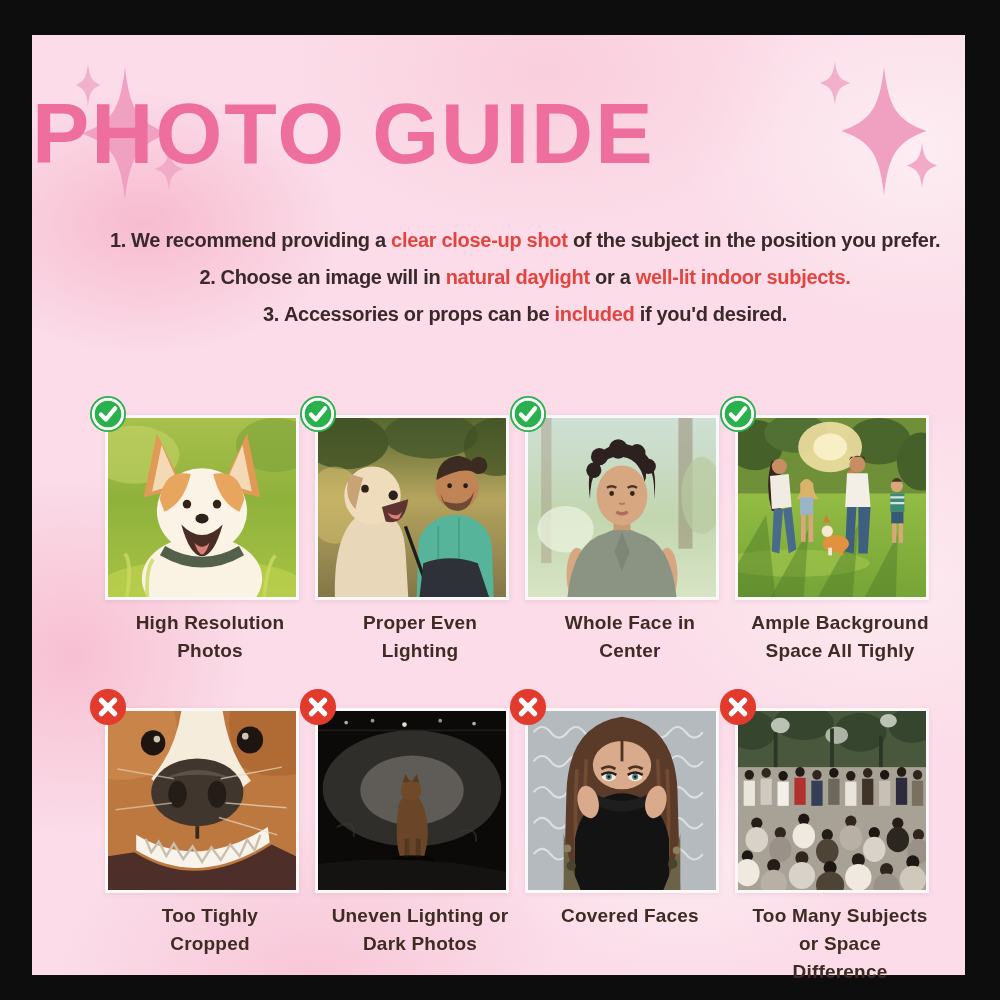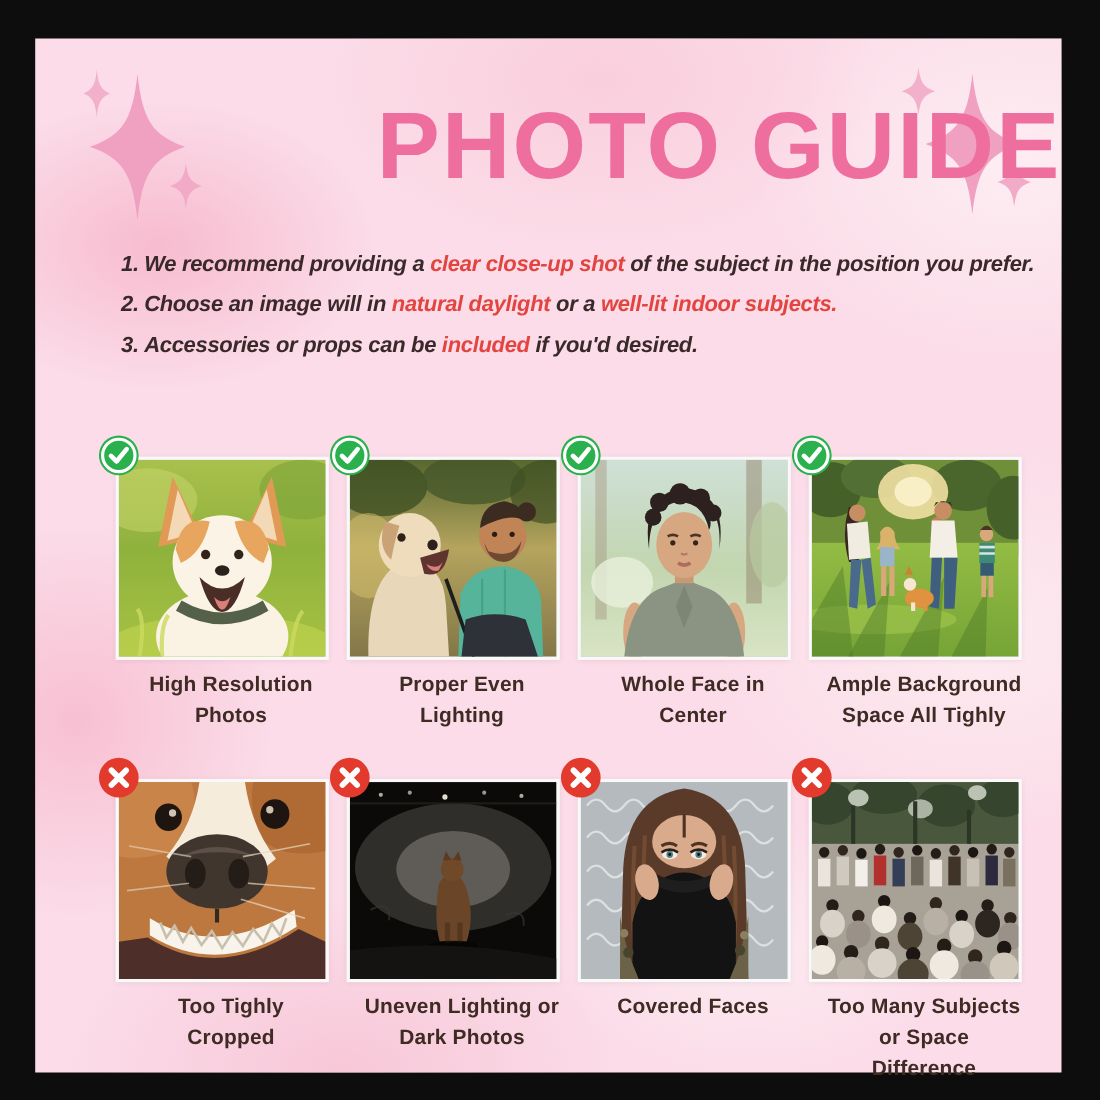--- a/index.html
+++ b/index.html
@@ -15,31 +15,31 @@
       radial-gradient(ellipse 300px 300px at 4% 66%,  rgba(245,173,196,.6) 0%, rgba(245,173,196,0) 60%),
       radial-gradient(ellipse 420px 300px at 92% 58%, rgba(253,236,241,.9) 0%, rgba(253,236,241,0) 60%),
       radial-gradient(ellipse 420px 260px at 30% 100%,rgba(246,190,209,.7) 0%, rgba(246,190,209,0) 60%),
       radial-gradient(ellipse 300px 200px at 70% 88%, rgba(253,238,243,.8) 0%, rgba(253,238,243,0) 60%),
       #fbdce8;
   }
 
   
   .title {
     position:absolute; left:0; top:55px; width:100%;
-    text-align:right; font-weight:bold; font-size:86px; line-height:1;
+    text-align:left; font-weight:bold; font-size:86px; line-height:1;
     letter-spacing:2px; color:#ee6f9e;
   }
   .sparkles { position:absolute; }
   .sparkles svg { position:absolute; }
 
   
   .instructions { position:absolute; left:78px; top:193px; width:830px; list-style:none; }
   .instructions li {
-    font-style:italic; font-size:20px; line-height:24px; margin-bottom:13px;
-    color:#3a292b; letter-spacing:-0.3px; white-space:nowrap; font-weight:bold;
+    font-size:20px; line-height:24px; margin-bottom:13px;
+    color:#3a292b; letter-spacing:-0.3px; white-space:nowrap; font-weight:bold;text-align:center;
   }
   .instructions .num { margin-right:5px; }
   .instructions .hl { color:#e2453f; font-weight:bold; }
 
   
   .grid { position:absolute; left:73px; width:824px; display:grid;
           grid-template-columns:repeat(4,1fr); column-gap:16px; }
   .grid.good { top:380px; }
   .grid.bad  { top:673px; }
   .card { position:relative; }

